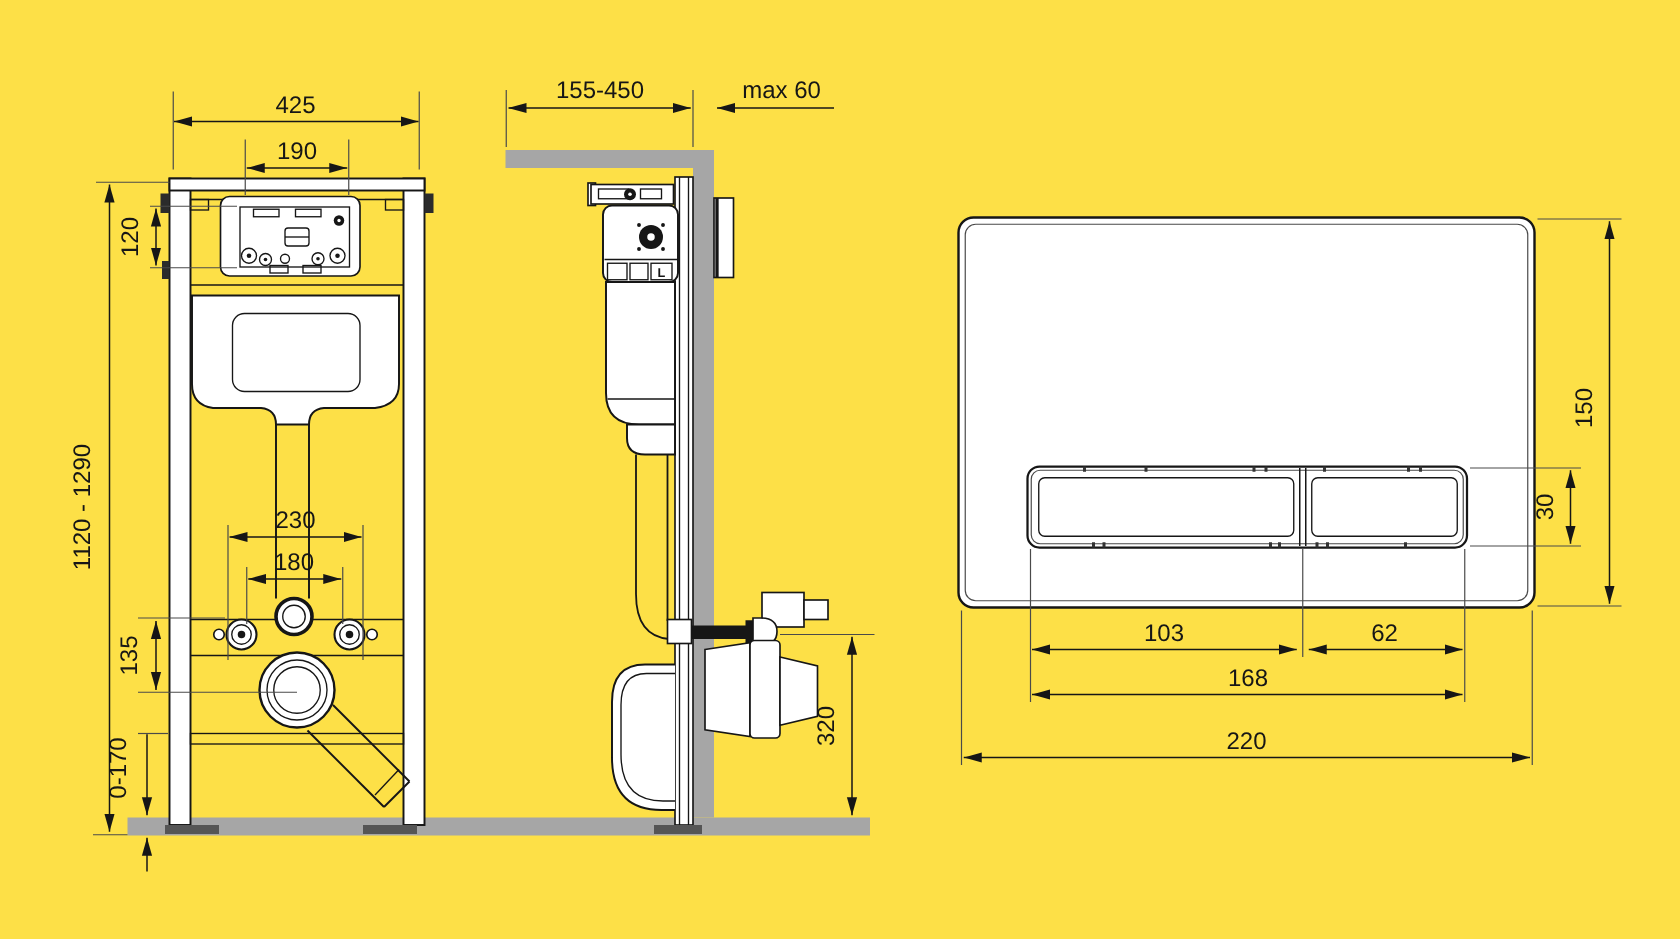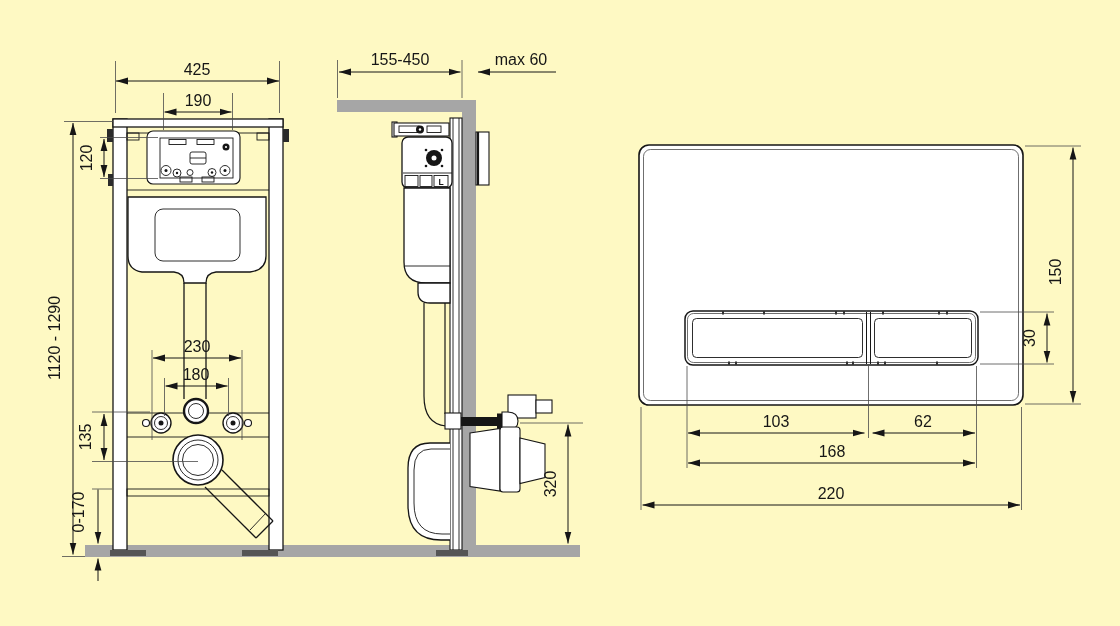--- a/index.html
+++ b/index.html
@@ -1,16 +1,16 @@
 <!DOCTYPE html>
 <html><head>
 <meta charset="utf-8">
 <style>
   html,body{margin:0;padding:0;background:#fff;}
-  .canvas{width:1120px;height:626px;position:relative;background:#fef9c3;overflow:hidden;
+  .canvas{width:1120px;height:626px;position:relative;background:#fde047;overflow:hidden;
           font-family:"Liberation Sans",sans-serif;}
   svg{display:block;}
   svg text{font-family:"Liberation Sans",sans-serif;font-size:16px;fill:#161616;}
   .frame{fill:#ffffff;stroke:#161616;stroke-width:1.3;}
   .thin{fill:none;stroke:#161616;stroke-width:0.9;}
   .det{fill:#ffffff;stroke:#161616;stroke-width:1.1;}
   .dim{stroke:#161616;stroke-width:1;fill:none;}
   .ext{stroke:#4a4a4a;stroke-width:0.8;fill:none;}
   .dark{fill:#2b2b2b;stroke:none;}
 </style>

